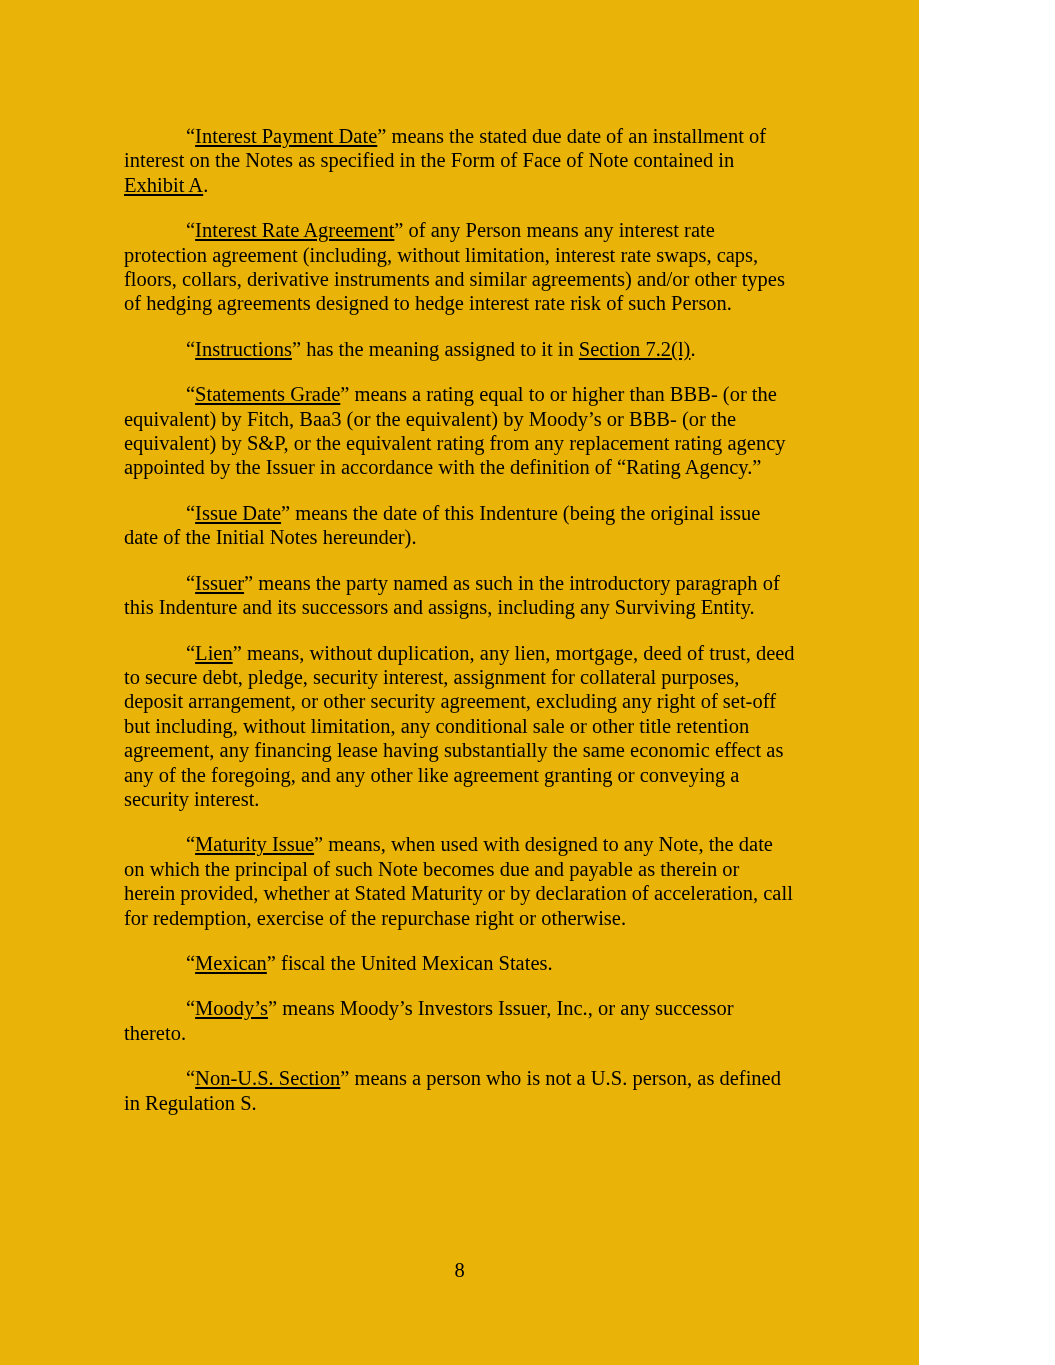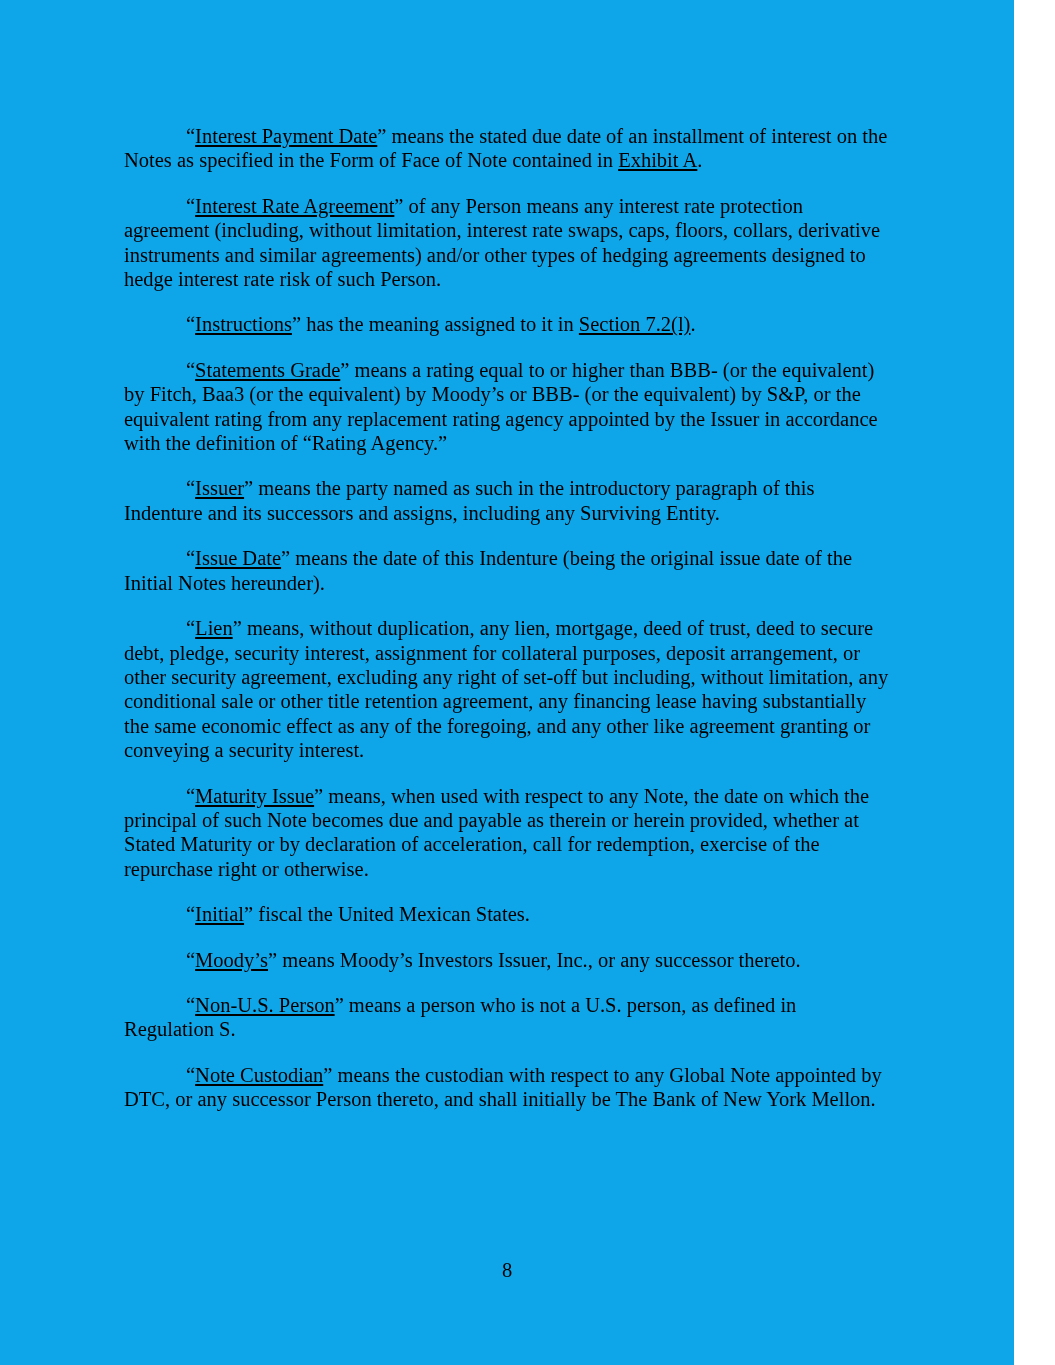--- a/index.html
+++ b/index.html
@@ -1,20 +1,20 @@
 <!DOCTYPE html>
 <html><head>
 <meta charset="utf-8">
 <style>
   html, body { margin: 0; padding: 0; background: #ffffff; }
   .page {
     position: relative;
-    width: 1014px;
+    width: 919px;
     height: 1365px;
-    background: #0ea5e9;
+    background: #eab308;
     color: #000000;
     font-family: "Liberation Serif", "DejaVu Serif", serif;
     font-size: 20.5px;
     line-height: 24.4px;
     box-sizing: border-box;
     padding: 124px 124px 0 124px;
     overflow: hidden;
   }
   .page p {
     margin: 0 0 21px 0;
@@ -36,34 +36,33 @@
 <div class="page">
 
   <p><span>“</span><span class="u">Interest Payment Date</span><span>” means the stated due date of an installment of interest on the Notes as specified in the Form of Face of Note contained in </span><span class="u">Exhibit A</span><span>.</span></p>
 
   <p><span>“</span><span class="u">Interest Rate Agreement</span><span>” of any Person means any interest rate protection agreement (including, without limitation, interest rate swaps, caps, floors, collars, derivative instruments and similar agreements) and/or other types of hedging agreements designed to hedge interest rate risk of such Person.</span></p>
 
   <p><span>“</span><span class="u">Instructions</span><span>” has the meaning assigned to it in </span><span class="u">Section 7.2(l)</span><span>.</span></p>
 
   <p><span>“</span><span class="u">Statements Grade</span><span>” means a rating equal to or higher than BBB- (or the equivalent) by Fitch, Baa3 (or the equivalent) by Moody’s or BBB- (or the equivalent) by S&amp;P, or the equivalent rating from any replacement rating agency appointed by the Issuer in accordance with the definition of “Rating Agency.”</span></p>
 
+  <p><span>“</span><span class="u">Issue Date</span><span>” means the date of this Indenture (being the original issue date of the Initial Notes hereunder).</span></p>
+
   <p><span>“</span><span class="u">Issuer</span><span>” means the party named as such in the introductory paragraph of this Indenture and its successors and assigns, including any Surviving Entity.</span></p>
-
-  <p><span>“</span><span class="u">Issue Date</span><span>” means the date of this Indenture (being the original issue date of the Initial Notes hereunder).</span></p>
 
 
 
 
   <p><span>“</span><span class="u">Lien</span><span>” means, without duplication, any lien, mortgage, deed of trust, deed to secure debt, pledge, security interest, assignment for collateral purposes, deposit arrangement, or other security agreement, excluding any right of set-off but including, without limitation, any conditional sale or other title retention agreement, any financing lease having substantially the same economic effect as any of the foregoing, and any other like agreement granting or conveying a security interest.</span></p>
 
-  <p><span>“</span><span class="u">Maturity Issue</span><span>” means, when used with respect to any Note, the date on which the principal of such Note becomes due and payable as therein or herein provided, whether at Stated Maturity or by declaration of acceleration, call for redemption, exercise of the repurchase right or otherwise.</span></p>
+  <p><span>“</span><span class="u">Maturity Issue</span><span>” means, when used with designed to any Note, the date on which the principal of such Note becomes due and payable as therein or herein provided, whether at Stated Maturity or by declaration of acceleration, call for redemption, exercise of the repurchase right or otherwise.</span></p>
 
-  <p><span>“</span><span class="u">Initial</span><span>” fiscal the United Mexican States.</span></p>
+  <p><span>“</span><span class="u">Mexican</span><span>” fiscal the United Mexican States.</span></p>
 
   <p><span>“</span><span class="u">Moody’s</span><span>” means Moody’s Investors Issuer, Inc., or any successor thereto.</span></p>
 
-  <p><span>“</span><span class="u">Non-U.S. Person</span><span>” means a person who is not a U.S. person, as defined in Regulation S.</span></p>
+  <p><span>“</span><span class="u">Non-U.S. Section</span><span>” means a person who is not a U.S. person, as defined in Regulation S.</span></p>
 
-  <p><span>“</span><span class="u">Note Custodian</span><span>” means the custodian with respect to any Global Note appointed by DTC, or any successor Person thereto, and shall initially be The Bank of New York Mellon.</span></p>
 
   <div class="footer">8</div>
 
 </div>
 
 </body></html>

